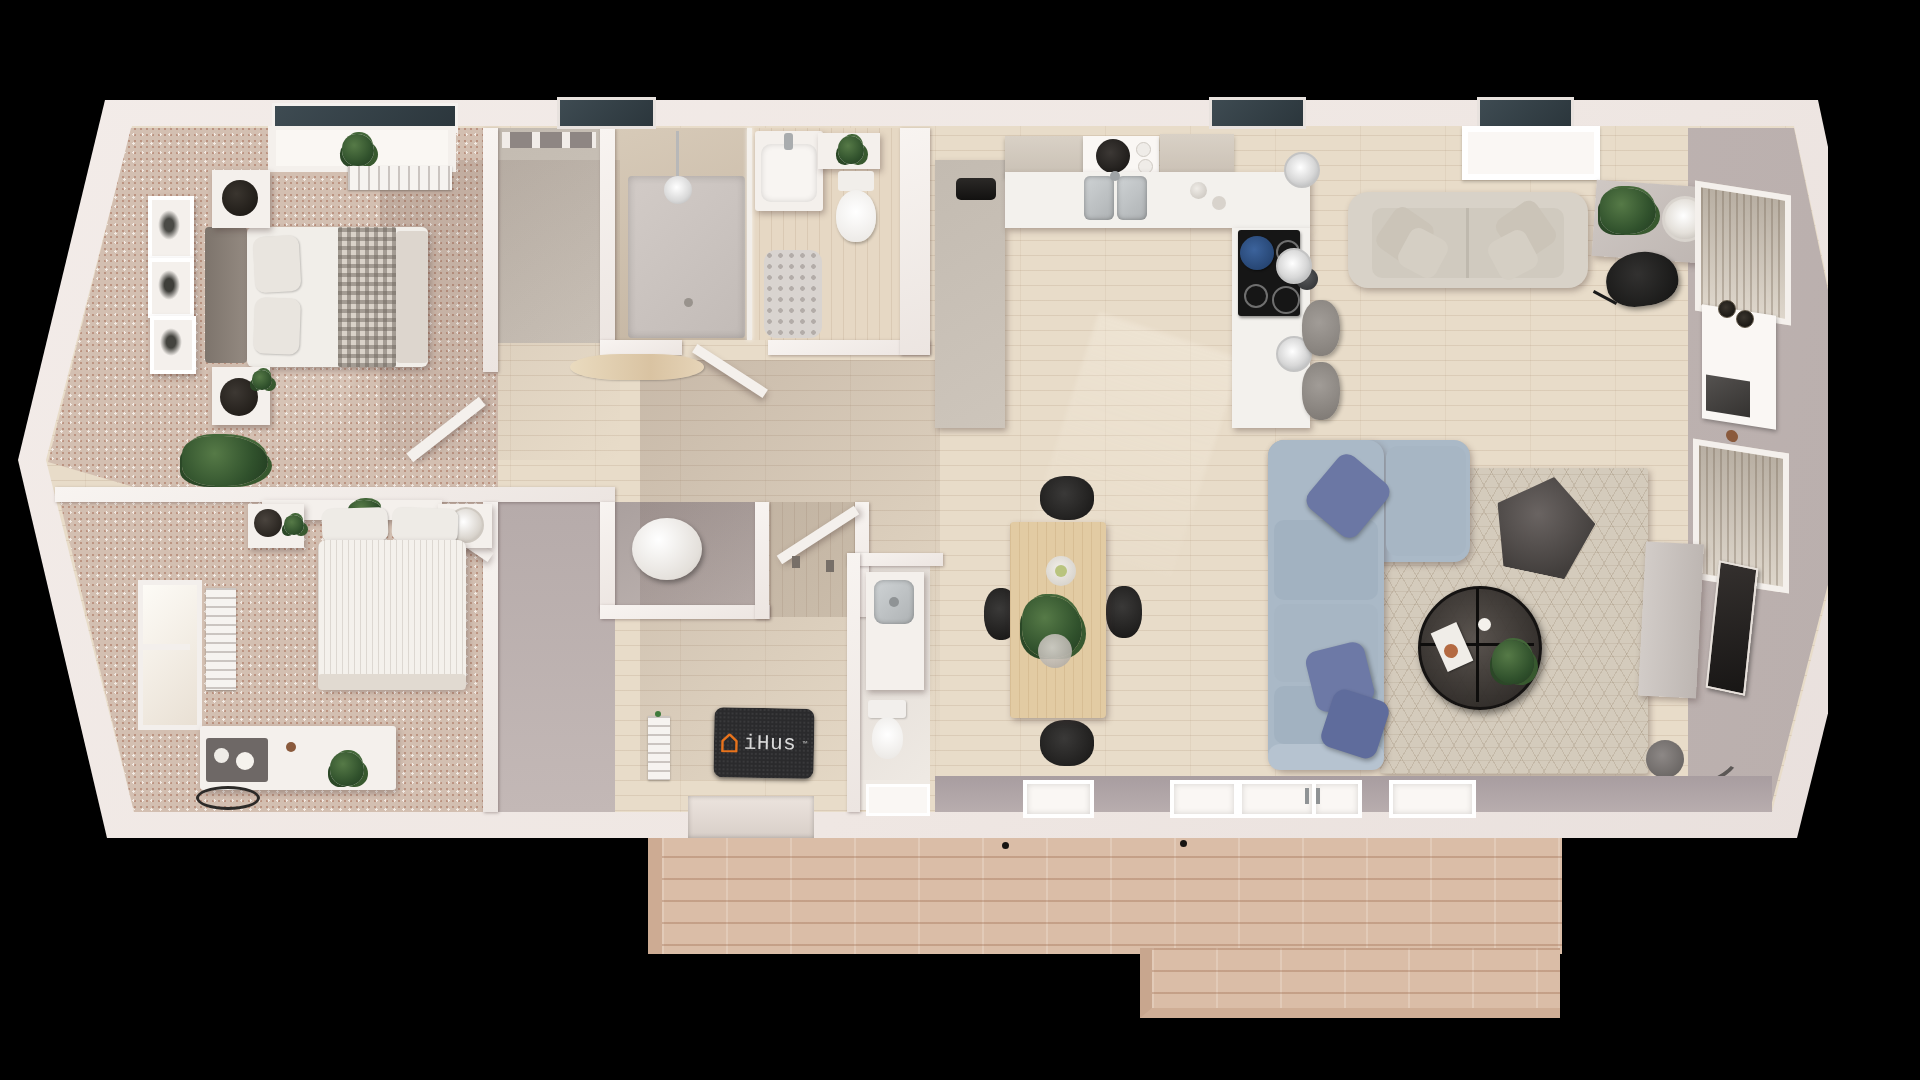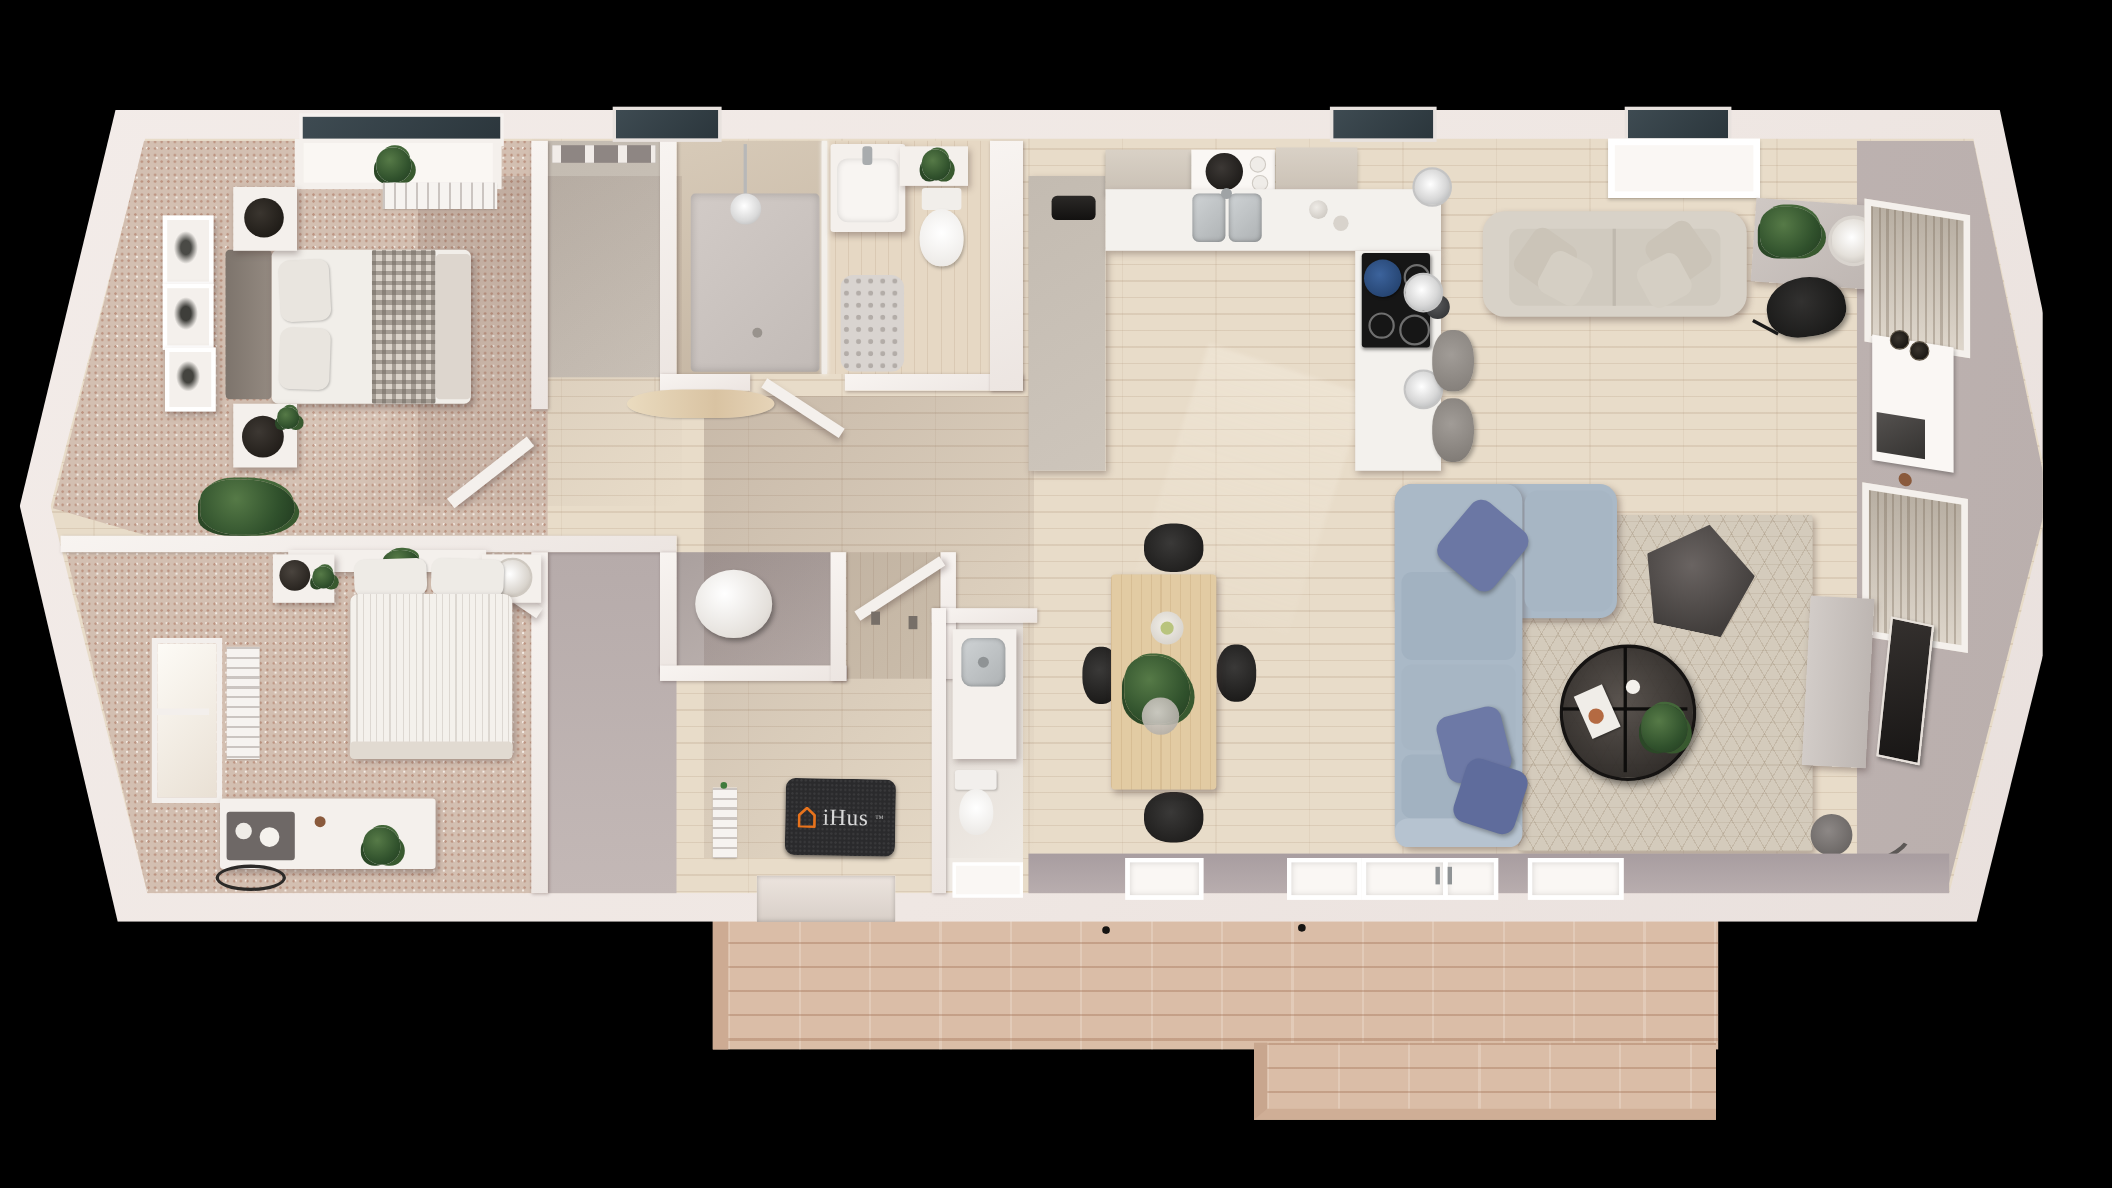--- a/index.html
+++ b/index.html
@@ -1,17 +1,17 @@
 <!DOCTYPE html>
 <html style="--accent-orange: #e8731c; --mat-dark: #2a2a2c; --wall-outer: #f1eae6; --wall-face: #b3a8a7; --carpet: #d3bfb1; --wood: #e8dcc9; --deck: #dabda7; --marble: #f3f1ed; --sofa-blue: #aab9c7; --cushion-navy: #6b77a4; --sofa-cream: #d8d2c8; --rug: #d4cbbc; --pouf: #56514f; --chair-black: #232221; --table-wood: #e2cba3; --plant-green: #3c5c34; --steel: #b9bdbf; --hob-black: #161616; --window-glass: #46535a;"><head>
 <meta charset="utf-8">
 <style>
   html,body{margin:0;padding:0;background:#000;}
   #stage{position:relative;width:1828px;height:1080px;background:#000;overflow:hidden;
-         font-family:Liberation Serif, serif;padding-left:29px;}
+         font-family:Liberation Mono, monospace;}
   .abs{position:absolute;}
   
   .outer-wall{background:linear-gradient(135deg,#f3ece9 0%,#efe7e3 55%,#e7dedb 100%);}
   .wall{background:linear-gradient(160deg,#f8f4f1,#ece5e1);box-shadow:1px 1px 3px rgba(60,40,40,.35);}
   .wallface{background:linear-gradient(180deg,#b6abaa,#c3b8b6);}
   .wood{background-color:var(--wood,#e8dcc9);
     background-image:repeating-linear-gradient(180deg,rgba(150,118,88,.16) 0 1px,transparent 1px 15px),
                      repeating-linear-gradient(90deg,rgba(150,118,88,.09) 0 1px,transparent 1px 85px);}
   .wood-v{background-color:#e6d8c4;
     background-image:repeating-linear-gradient(90deg,rgba(150,118,88,.15) 0 1px,transparent 1px 12px);}

